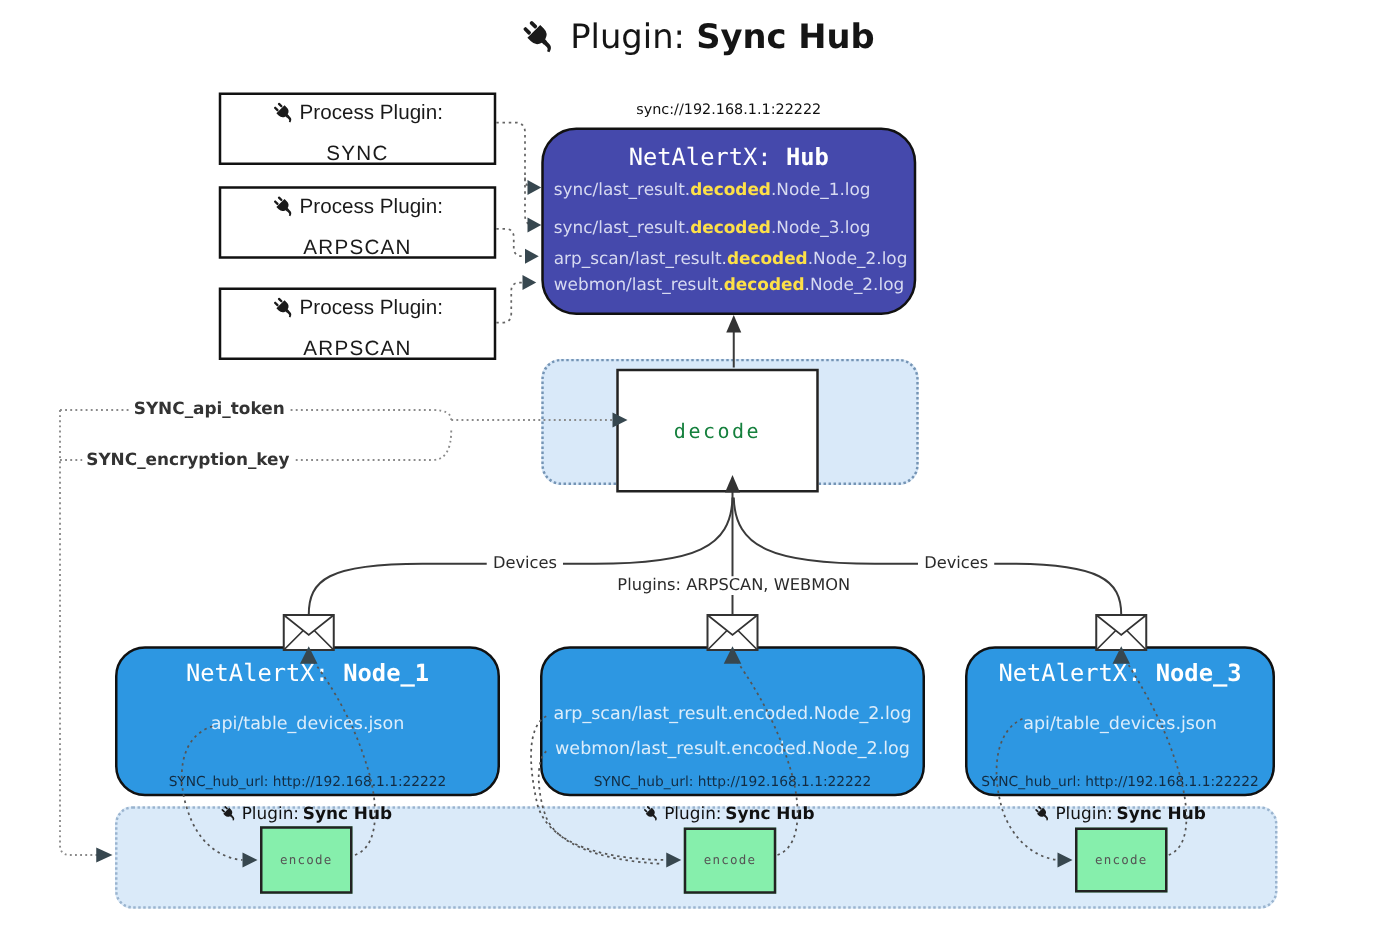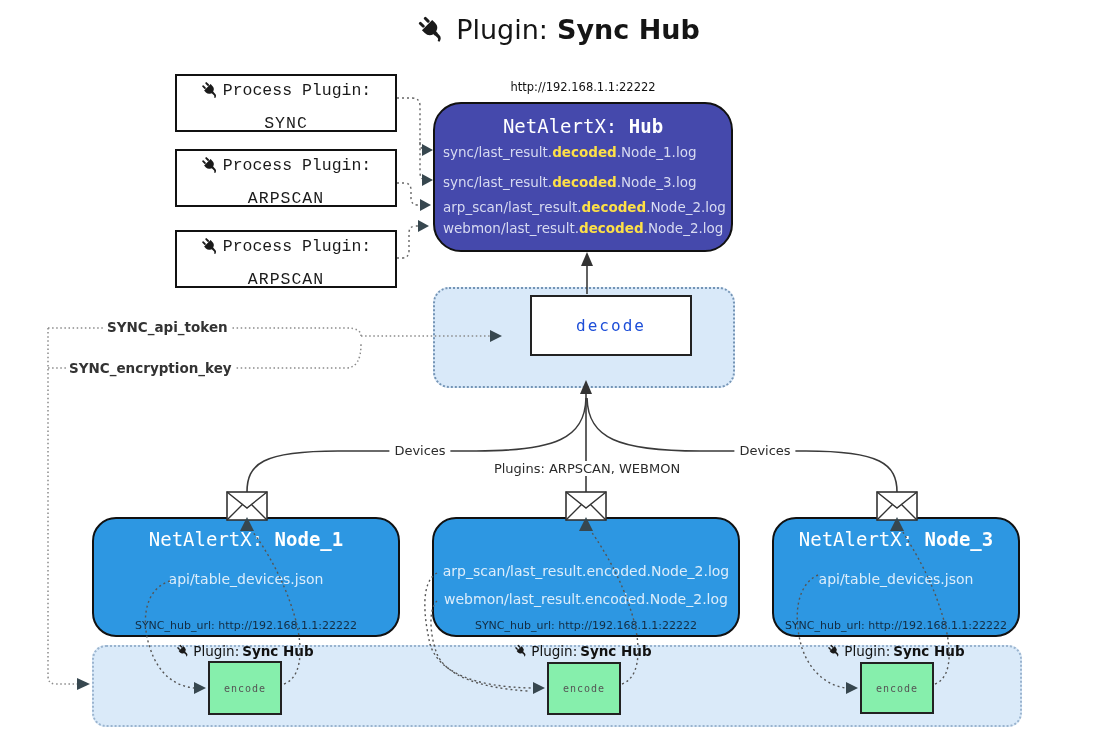--- a/index.html
+++ b/index.html
@@ -19,30 +19,30 @@
   .hub{left:433px;top:102px;width:300px;height:150px;background:#4549ac;border:2px solid #111;
        border-radius:28px;z-index:1;}
   .hub-title{position:absolute;top:11px;width:100%;text-align:center;color:#fff;
              font-family:"DejaVu Sans Mono",monospace;font-size:19px;}
   .hub-line{position:absolute;left:8px;width:292px;font-size:13.5px;color:#d7daf1;white-space:nowrap;line-height:16px;}
   .hub-line b{color:#fde047;}
   .hl1{top:40px}.hl2{top:70px}.hl3{top:95px}.hl4{top:116px}
 
   
   .pbox{left:175px;width:222px;height:58px;background:#fff;border:2px solid #111;z-index:1;
-        font-family:Liberation Mono, monospace;font-size:16.5px;color:#1a1a1a;text-align:center;}
+        font-family:Liberation Sans, sans-serif;font-size:16.5px;color:#1a1a1a;text-align:center;}
   .pbox .row1{display:flex;justify-content:center;align-items:center;gap:3px;margin-top:5px;}
   .pbox .row2{margin-top:14px;letter-spacing:1px;}
 
   
   .decode-band{left:433px;top:287px;width:302px;height:101px;background:#d9e9f9;
                border:2px dotted #7494b5;border-radius:16px;z-index:1;}
-  .decode-box{left:530px;top:295px;width:162px;height:61px;background:#fff;border:2px solid #222;
+  .decode-box{left:493px;top:295px;width:162px;height:99px;background:#fff;border:2px solid #222;
               display:flex;align-items:center;justify-content:center;z-index:2;
-              font-family:"DejaVu Sans Mono",monospace;font-size:16px;letter-spacing:2px;color:#1d4ed8;}
+              font-family:"DejaVu Sans Mono",monospace;font-size:16px;letter-spacing:2px;color:#15803d;}
 
   
   .key-label{background:#fff;padding:0 3px;font-size:13.5px;color:#333;z-index:6;white-space:nowrap;font-weight:bold;}
 
   
   .edge-label{transform:translateX(-50%);background:#fff;padding:0 5px;font-size:13px;color:#2b2b2b;
               z-index:6;white-space:nowrap;}
 
   
   .node{top:517px;height:120px;background:#2d97e2;border:2px solid #111;border-radius:24px;z-index:1;color:#fff;}
@@ -79,21 +79,21 @@
   </svg>
 
   <div class="abs title">
     <svg class="plug" width="30" height="30" viewBox="0 0 24 24">
         <use href="#plugico"></use>
       </svg>
     <span>Plugin:</span>
     <b>Sync Hub</b>
   </div>
 
-  <div class="abs hub-url">http://192.168.1.1:22222</div>
+  <div class="abs hub-url">sync://192.168.1.1:22222</div>
 
   <div class="abs hub">
     <div class="hub-title"><span>NetAlertX: </span><b>Hub</b></div>
     <div class="hub-line hl1"><span>sync/last_result.</span><b>decoded</b><span>.Node_1.log</span></div>
     <div class="hub-line hl2"><span>sync/last_result.</span><b>decoded</b><span>.Node_3.log</span></div>
     <div class="hub-line hl3"><span>arp_scan/last_result.</span><b>decoded</b><span>.Node_2.log</span></div>
     <div class="hub-line hl4"><span>webmon/last_result.</span><b>decoded</b><span>.Node_2.log</span></div>
   </div>
 
   <div class="abs pbox" style="top:74px">

